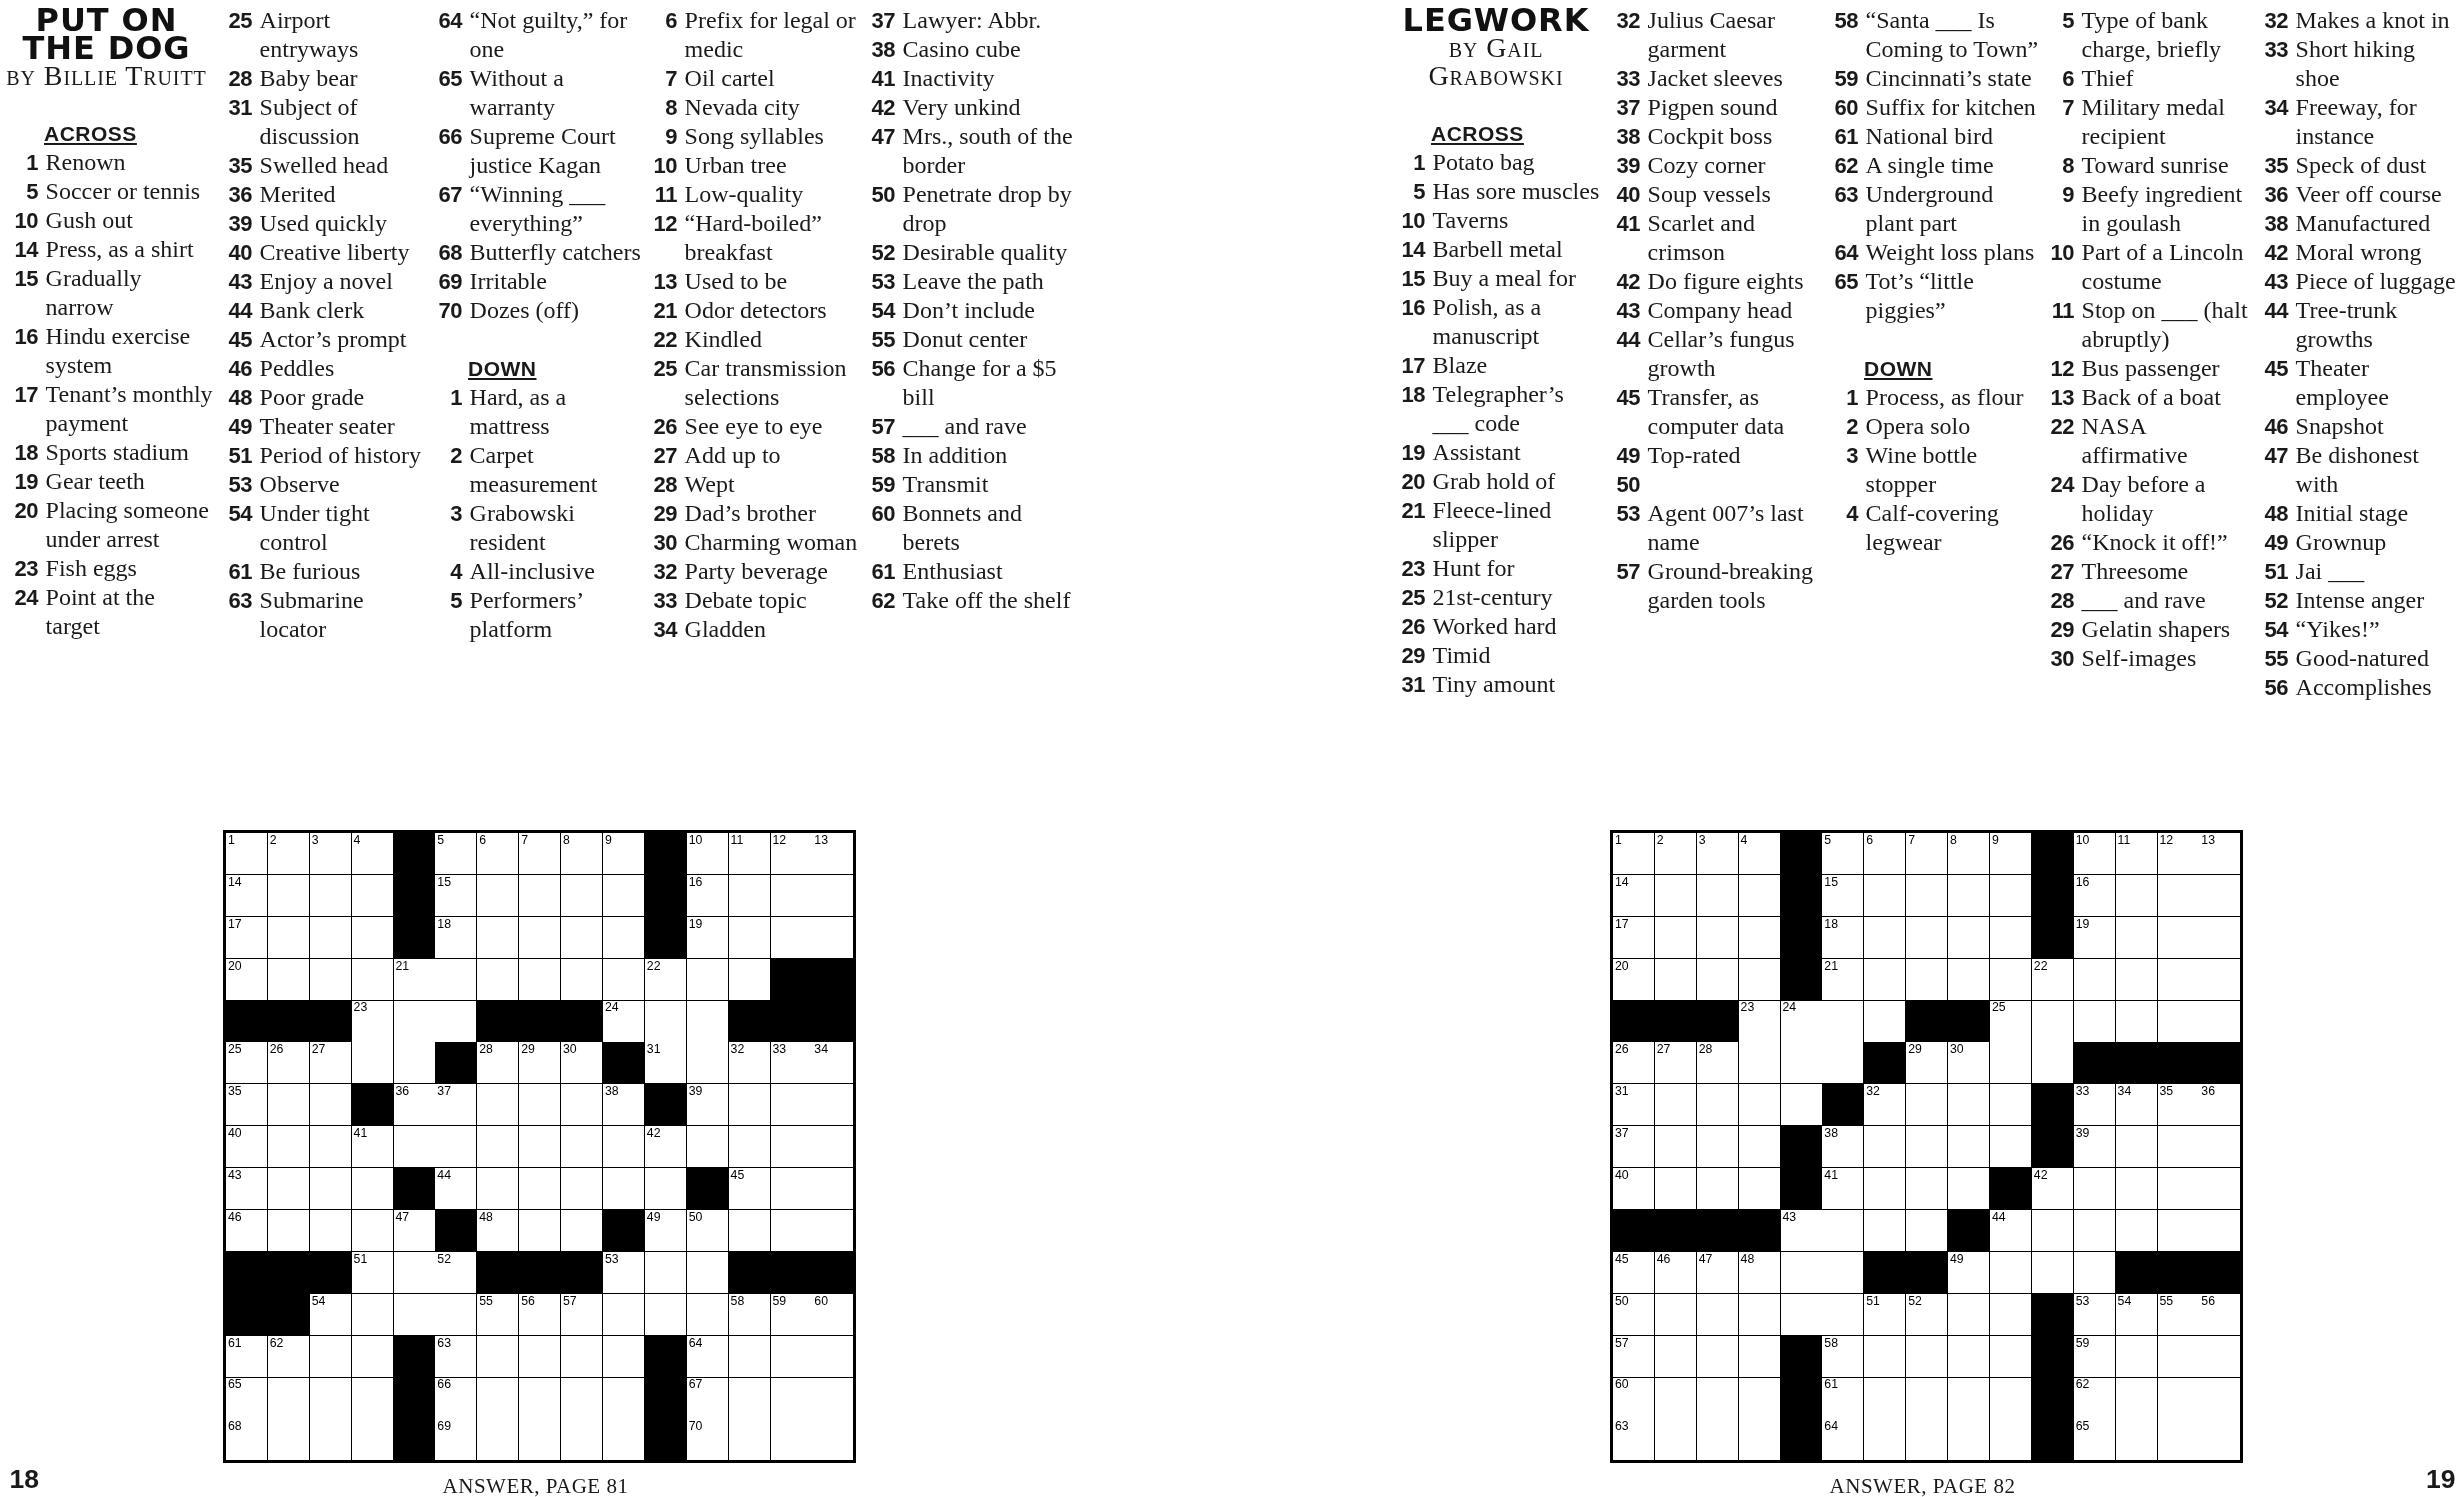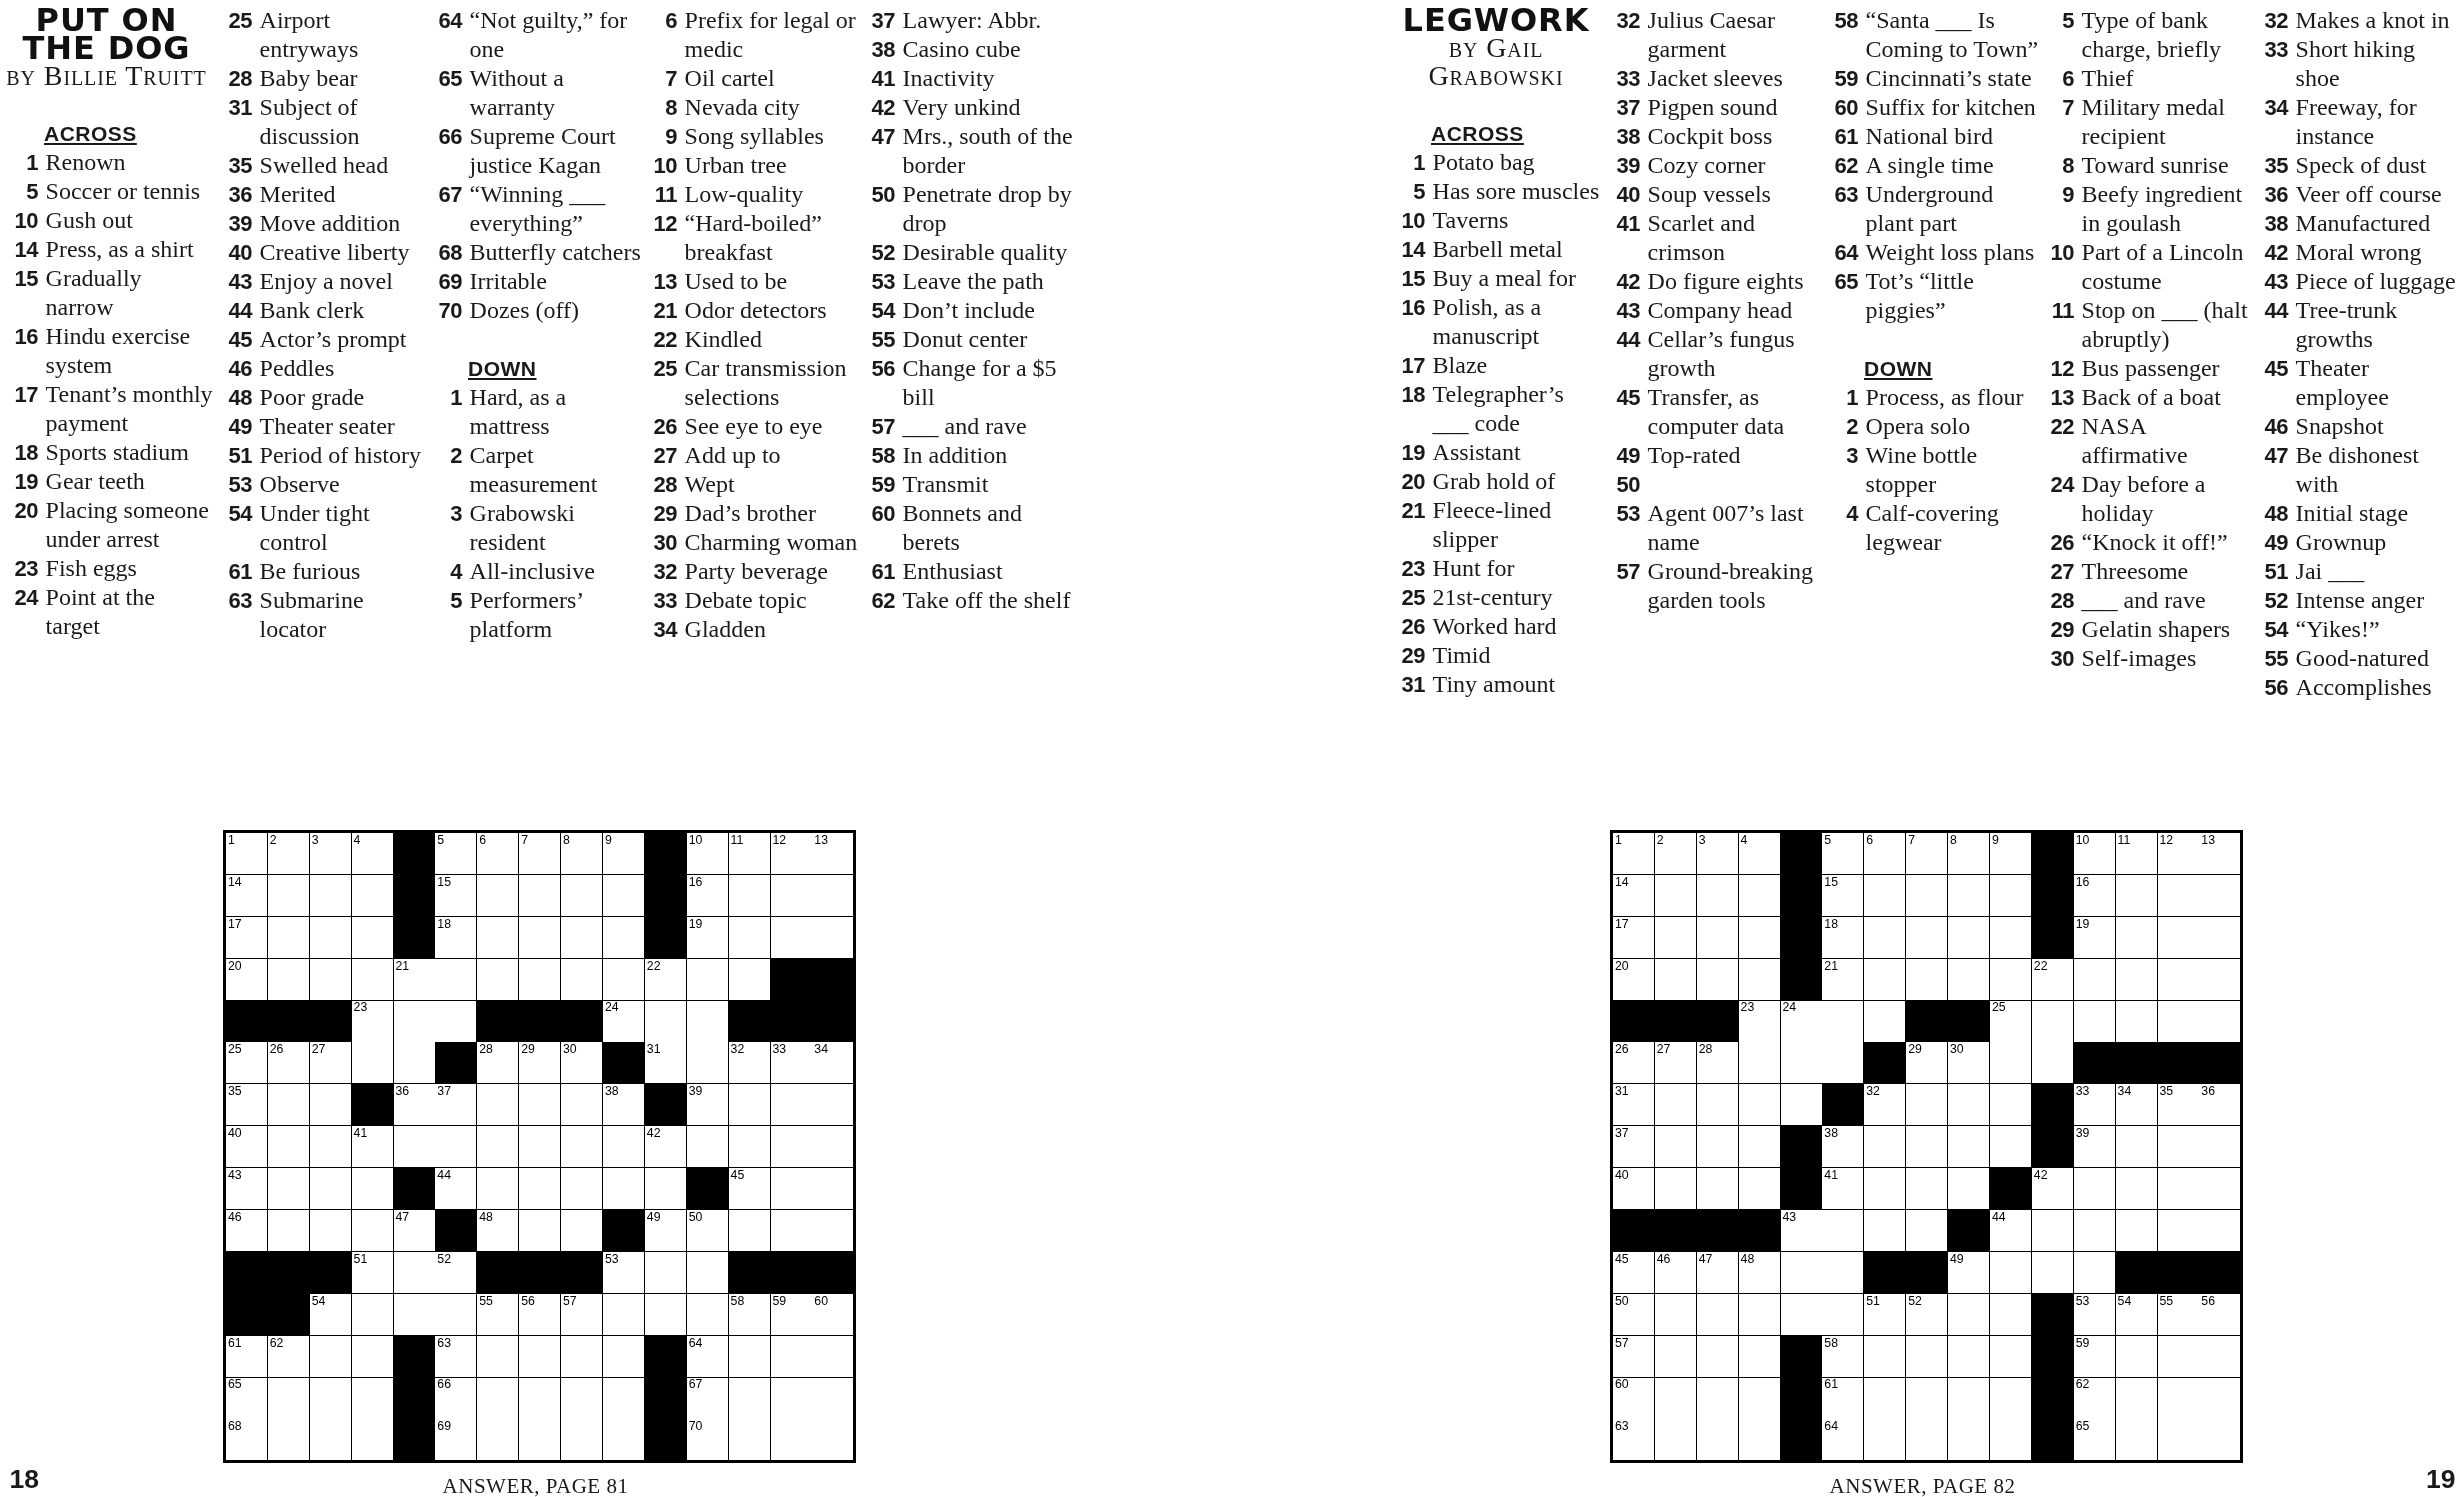--- a/index.html
+++ b/index.html
@@ -109,21 +109,21 @@
         <div class="clue">
           <span class="num">35</span>
           <span class="txt">Swelled head</span>
         </div>
         <div class="clue">
           <span class="num">36</span>
           <span class="txt">Merited</span>
         </div>
         <div class="clue">
           <span class="num">39</span>
-          <span class="txt">Move addition</span>
+          <span class="txt">Used quickly</span>
         </div>
         <div class="clue">
           <span class="num">40</span>
           <span class="txt">Creative liberty</span>
         </div>
         <div class="clue">
           <span class="num">43</span>
           <span class="txt">Enjoy a novel</span>
         </div>
         <div class="clue">

